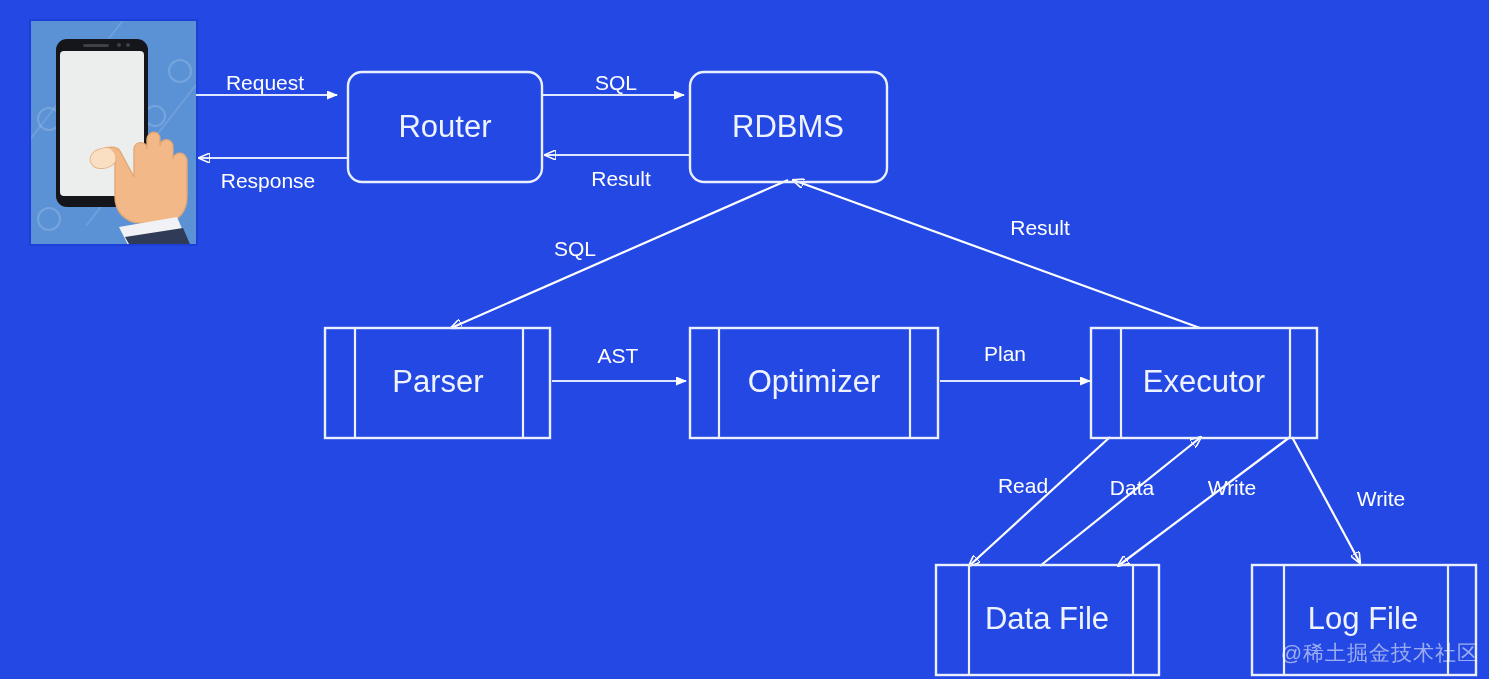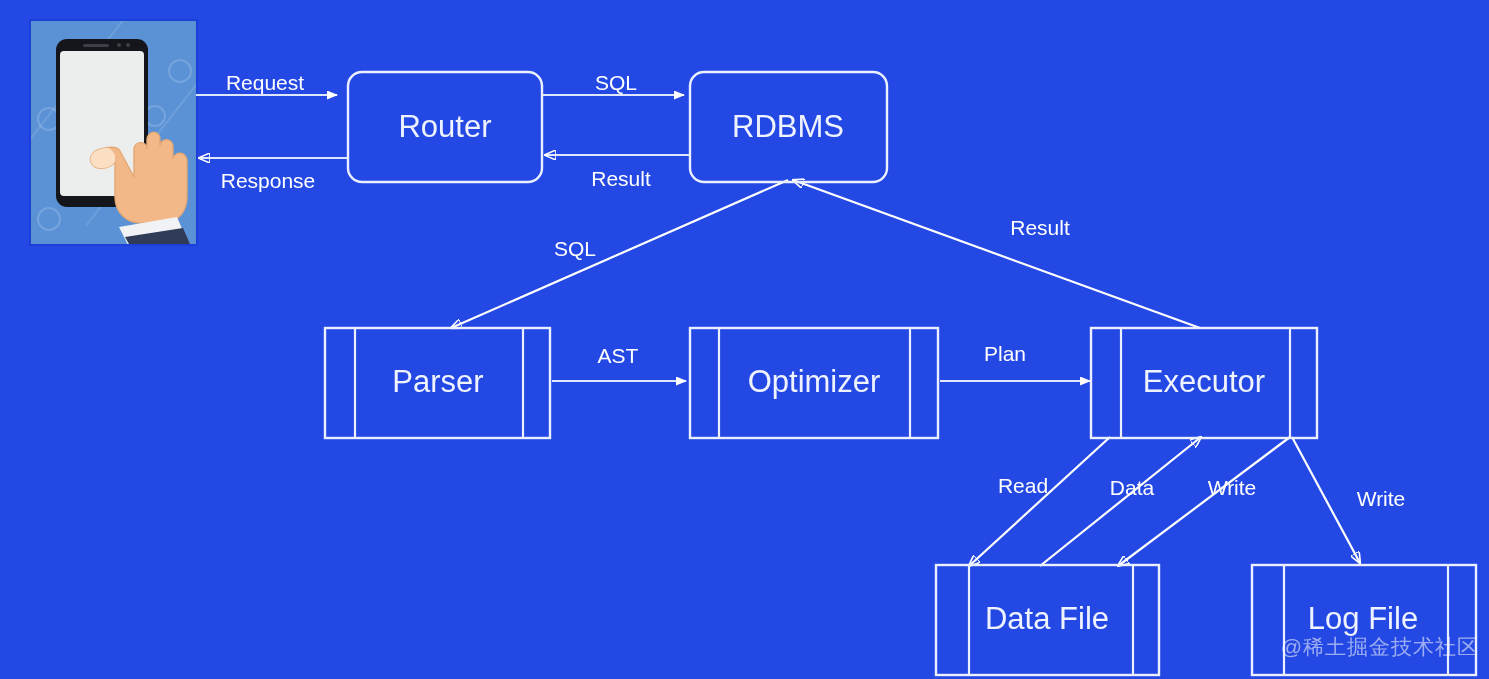--- a/index.html
+++ b/index.html
@@ -140,21 +140,21 @@
   .edge-bright {
     stroke: #ffffff;
     stroke-width: 2.2;
     fill: none;
   }
 
   
   .watermark {
     position: absolute;
     right: 10px;
-    bottom: 18px;
+    bottom: 12px;
     color: rgba(255,255,255,0.55);
     font-size: 21px;
     font-family: "Liberation Sans", sans-serif;
     letter-spacing: 1px;
     white-space: nowrap;
     pointer-events: none;
   }
   .cursor {
     position: absolute;
     left: 1382px;

